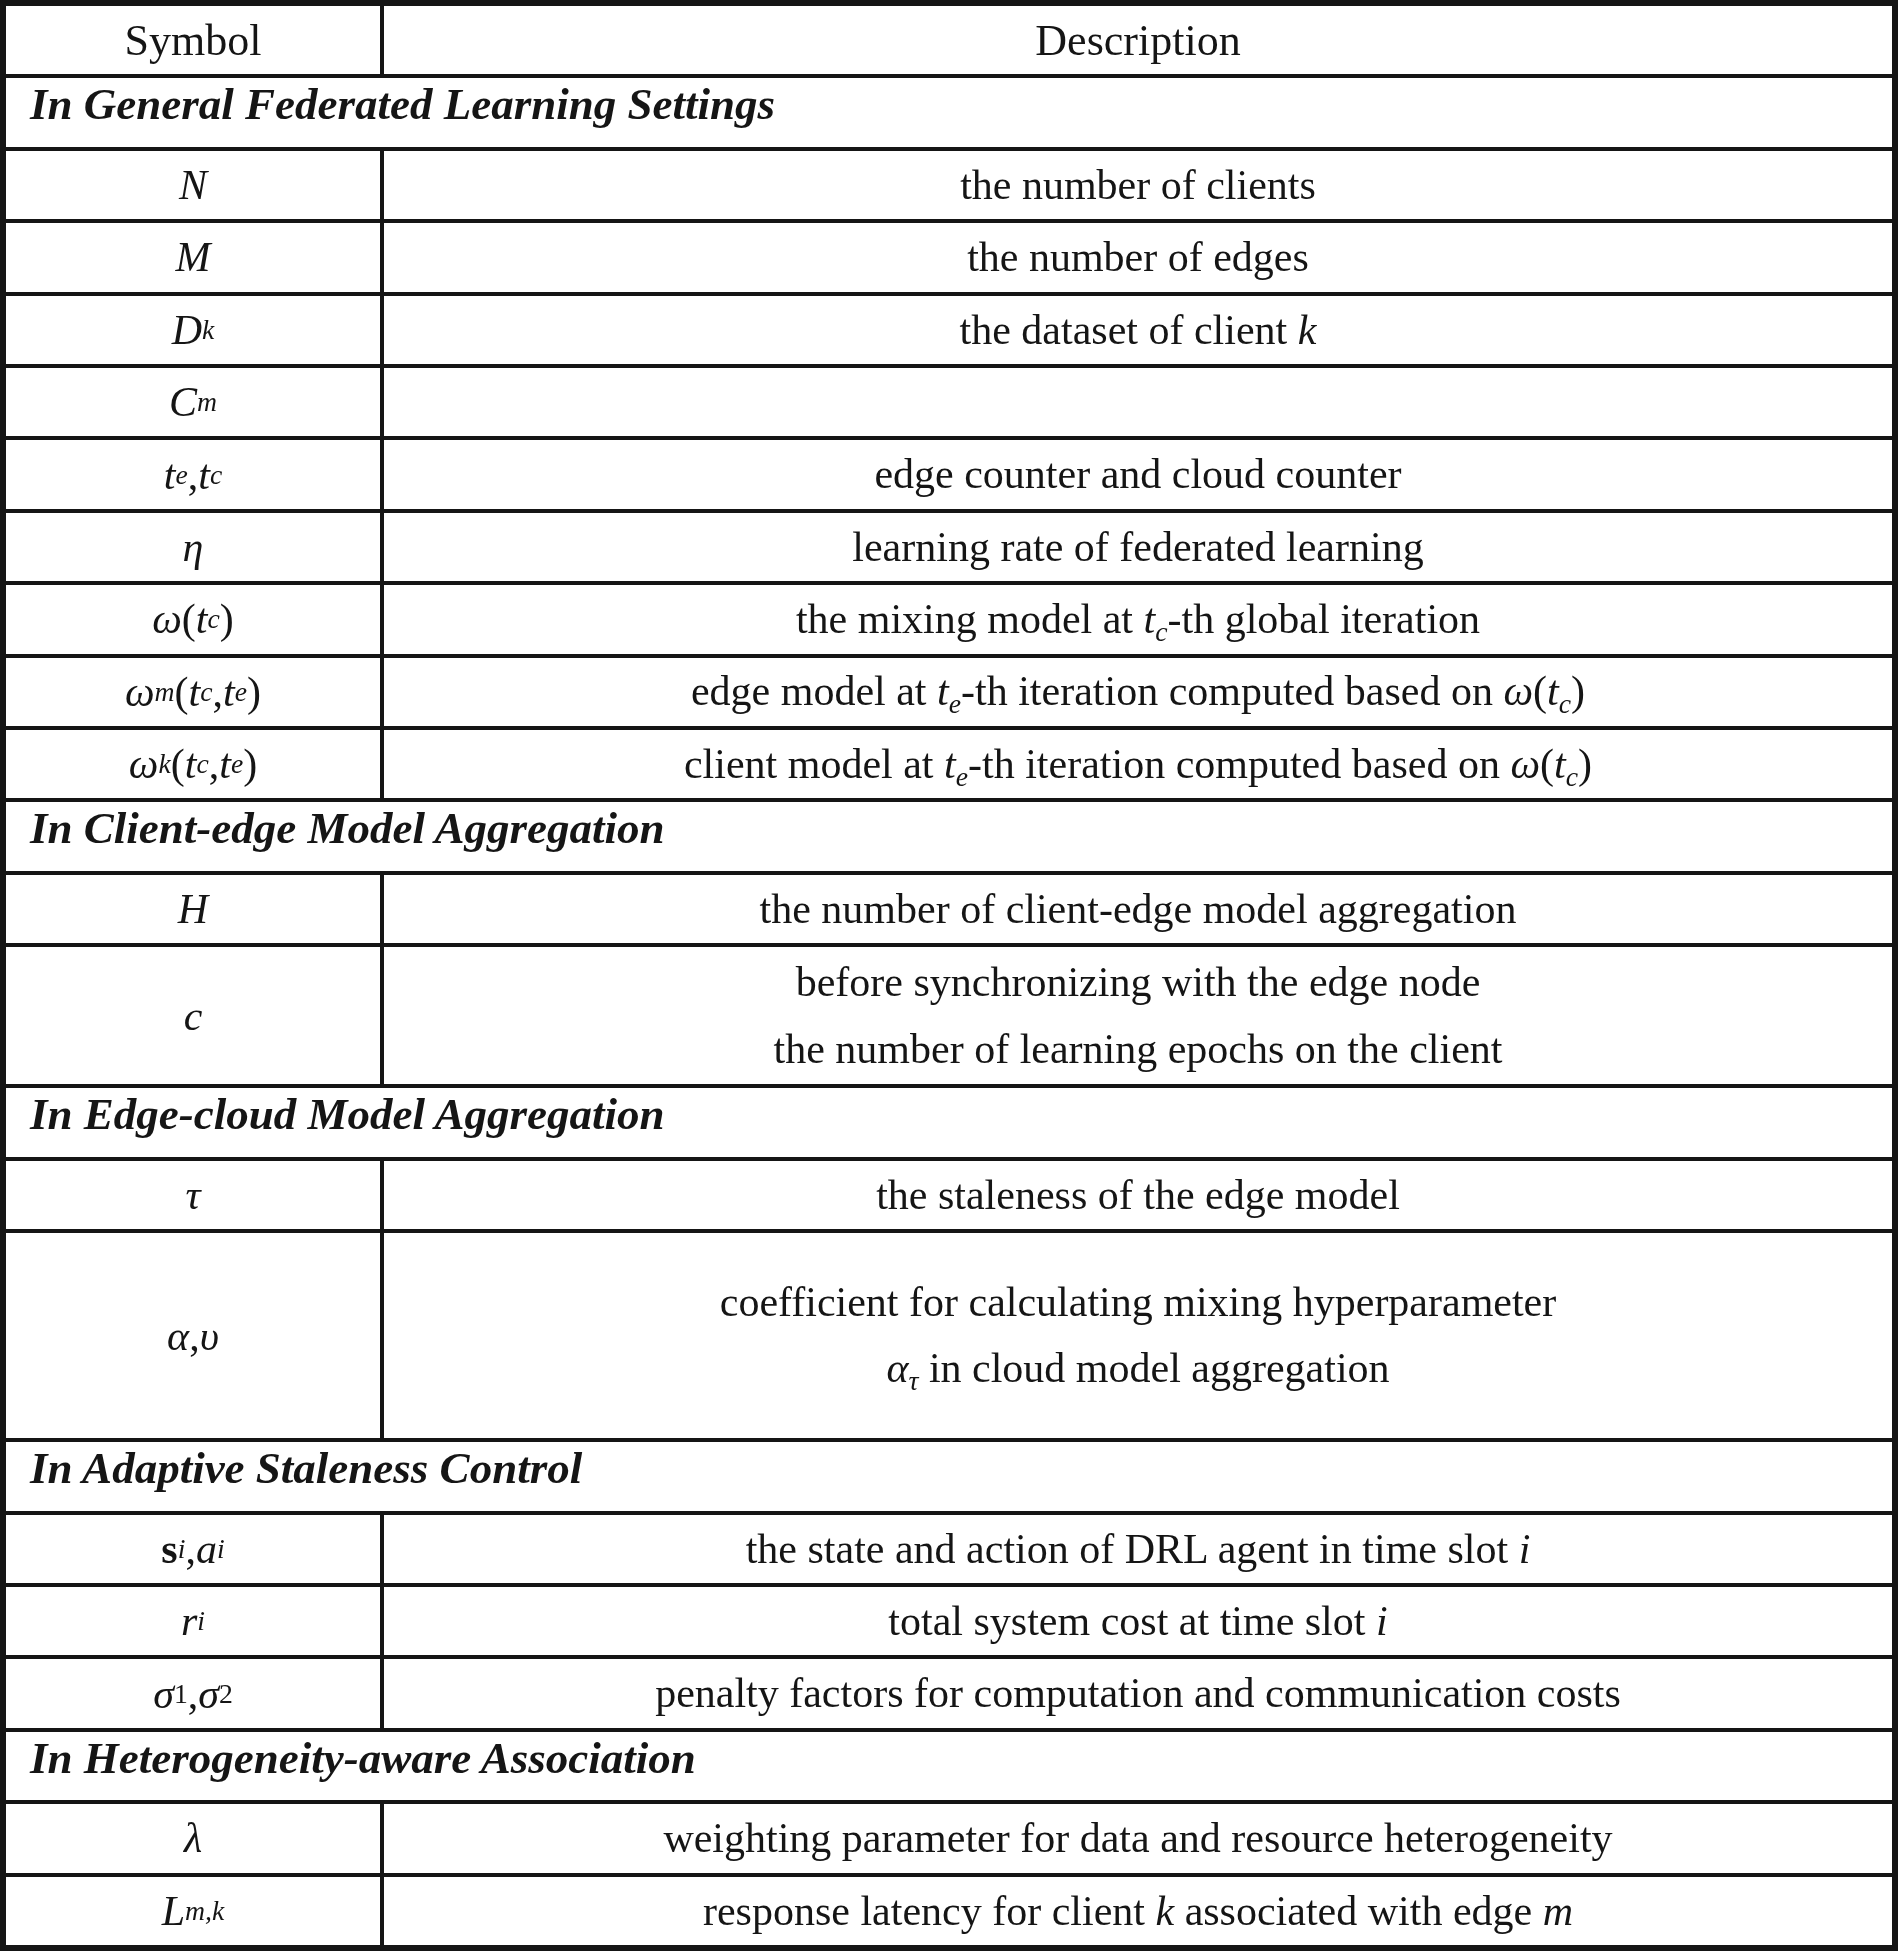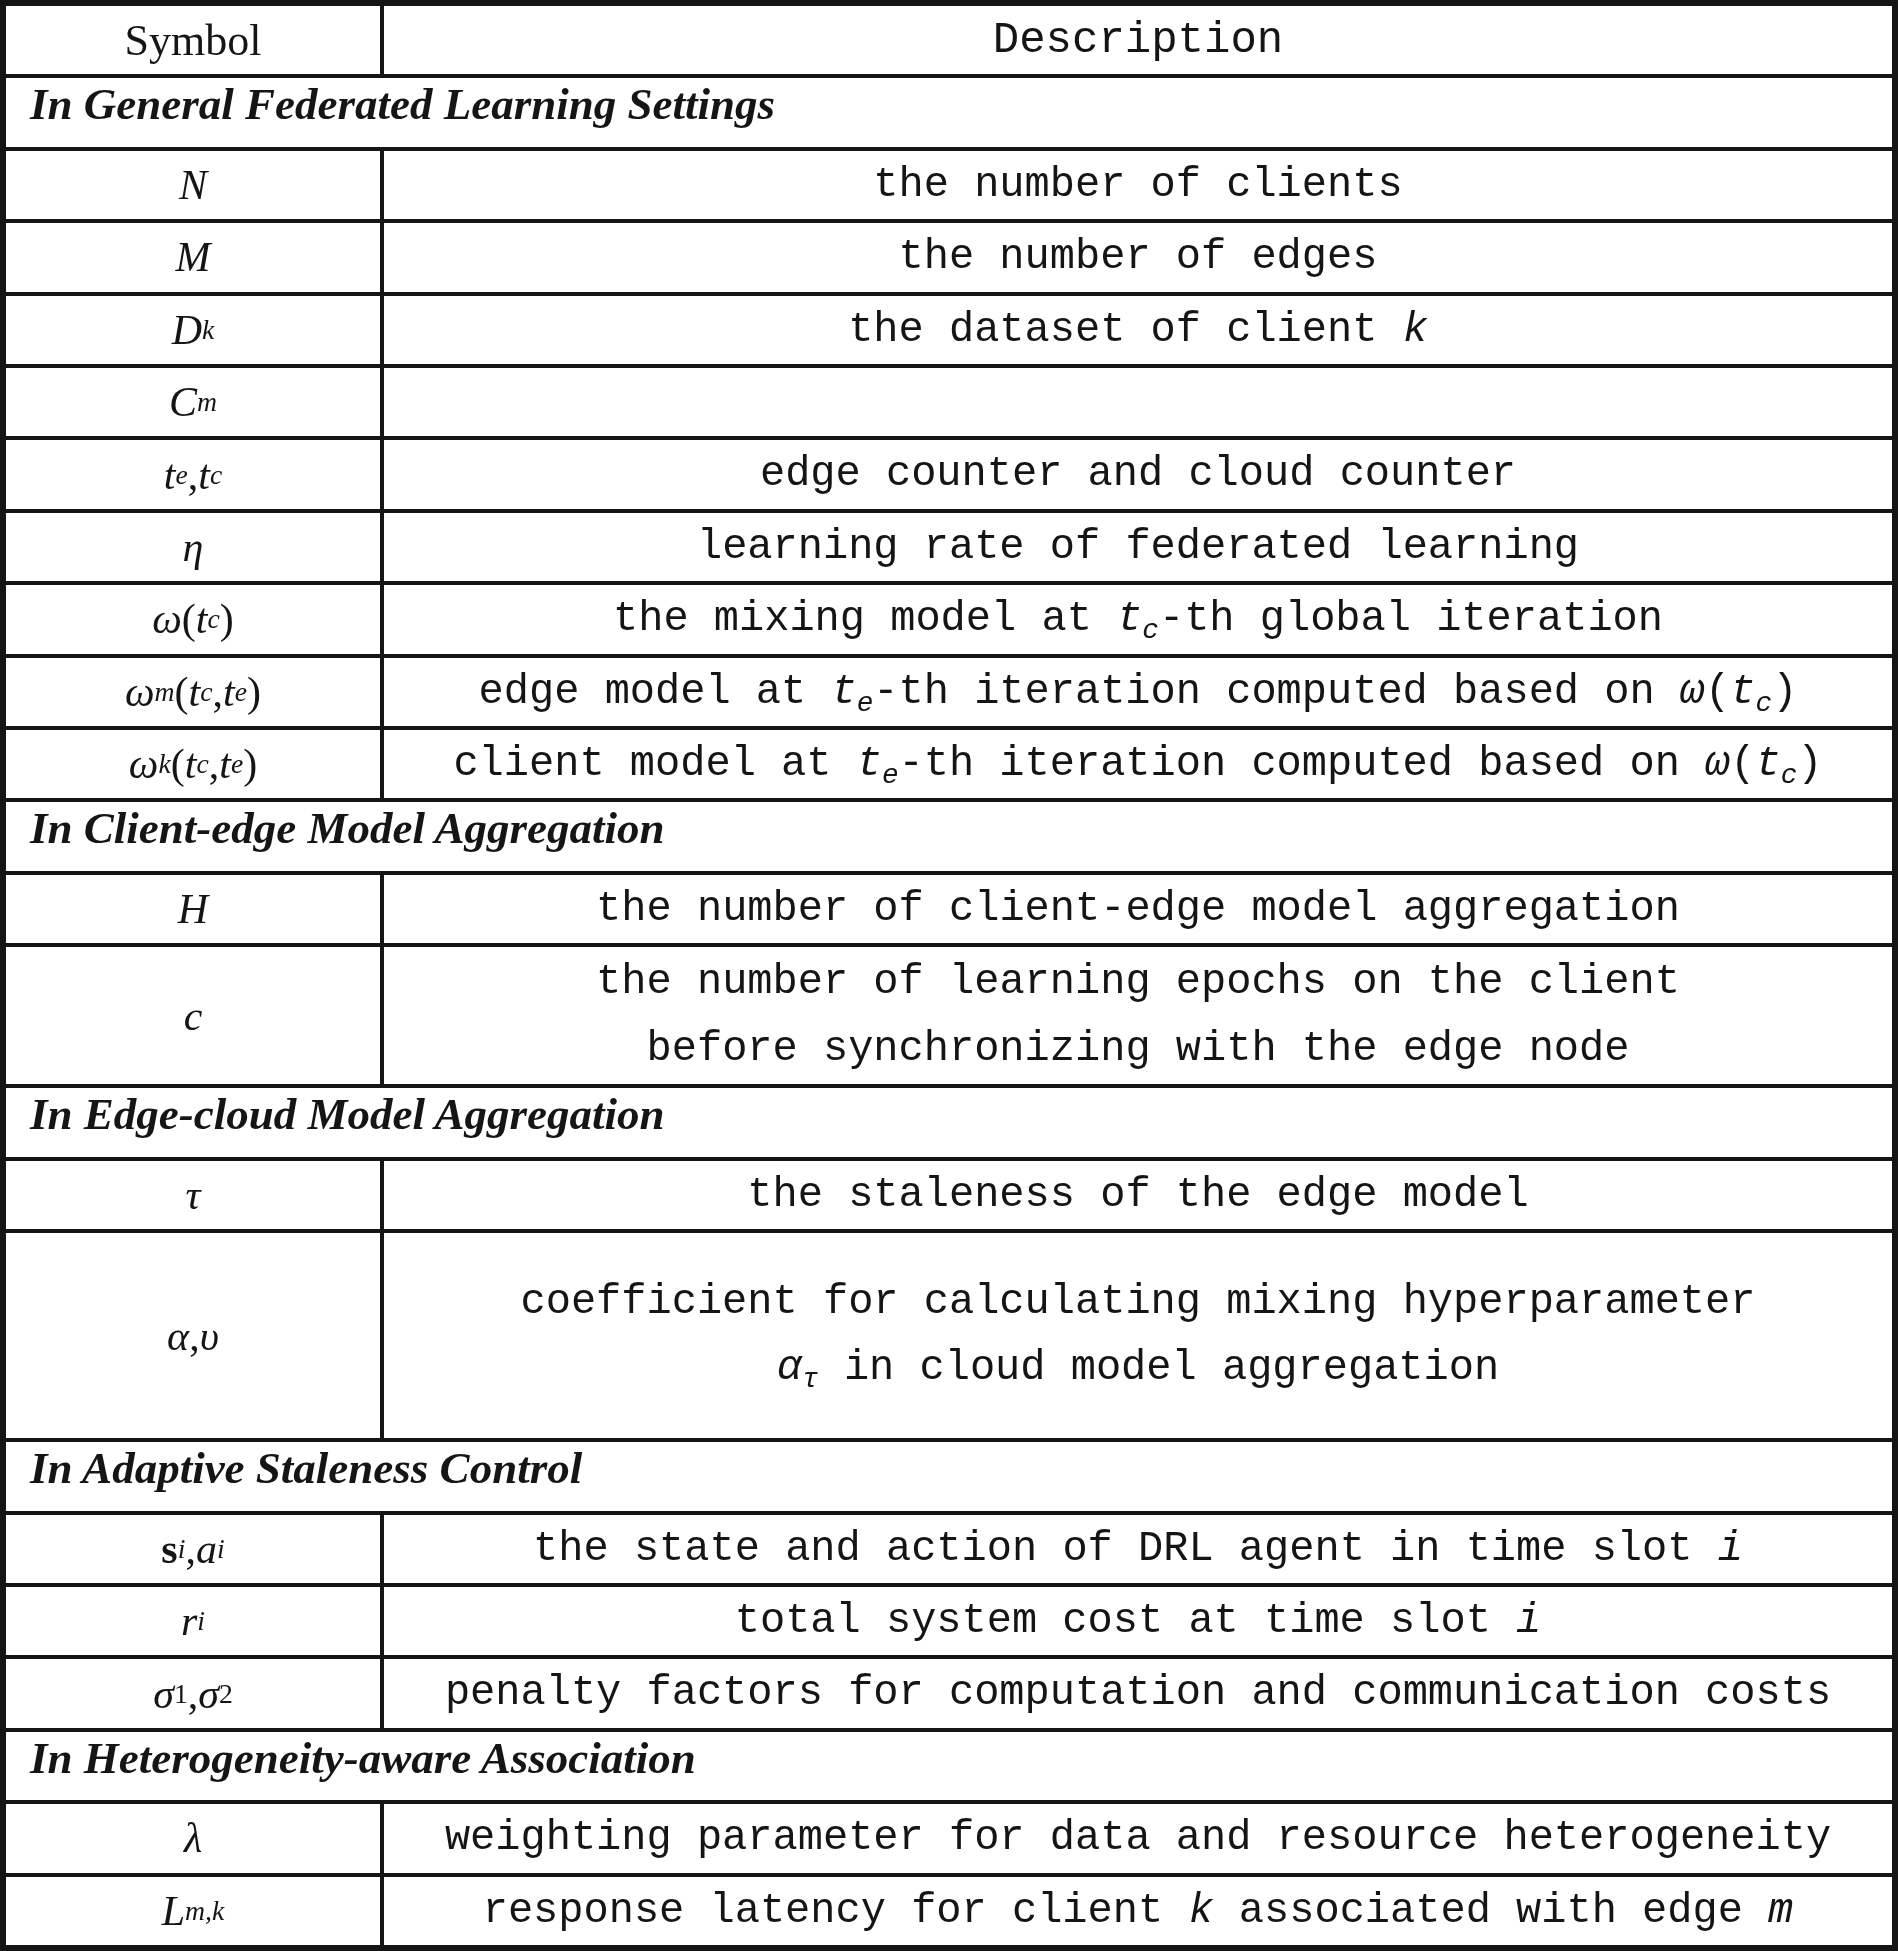--- a/index.html
+++ b/index.html
@@ -14,21 +14,21 @@
   .row + .row { border-top:4.6px solid #151515; }
   .cell { box-sizing:border-box; }
   .sym-cell {
     flex:0 0 378px; border-right:4.6px solid #151515;
     display:flex; align-items:center; justify-content:center;
     font-size:42px;
   }
   .desc-cell {
     flex:1 1 auto; display:flex; flex-direction:column;
     align-items:center; justify-content:center;
-    font-size:42px; text-align:center; padding:0 16.5px;font-family:Liberation Mono, monospace;
+    font-size:42px; text-align:center; padding:0 16.5px;
   }
   .header-row .sym-cell, .header-row .desc-cell { font-size:44px; font-style:normal; }
   .section-row {
     align-items:flex-start; padding-left:24px;
     font-size:45px; font-weight:700; font-style:italic;
   }
   .line { line-height:1.58; white-space:nowrap; }
   .rm  { font-style:normal; }
   .it  { font-style:italic; }
   .bf  { font-weight:700; font-style:normal; }
@@ -151,22 +151,22 @@
       </div>
       <div class="cell desc-cell">
         <div class="line"><span class="rm">the number of client-edge model aggregation</span></div>
       </div>
     </div>
     <div class="row data-row" style="flex-grow: 2;">
       <div class="cell sym-cell">
         <span class="it">c</span>
       </div>
       <div class="cell desc-cell">
+        <div class="line"><span class="rm">before synchronizing with the edge node</span></div>
         <div class="line"><span class="rm">the number of learning epochs on the client</span></div>
-        <div class="line"><span class="rm">before synchronizing with the edge node</span></div>
       </div>
     </div>
     <div class="row section-row">
       <div class="section-title">In Edge-cloud Model Aggregation</div>
     </div>
     <div class="row data-row" style="flex-grow: 1;">
       <div class="cell sym-cell">
         <span class="it">τ</span>
       </div>
       <div class="cell desc-cell">

